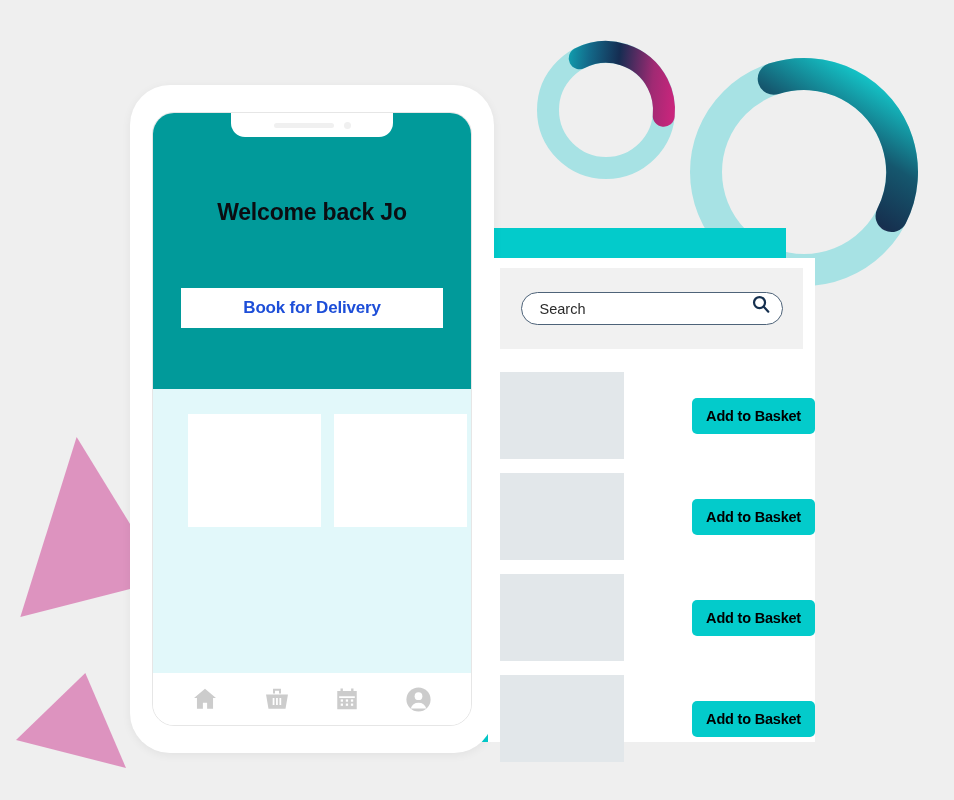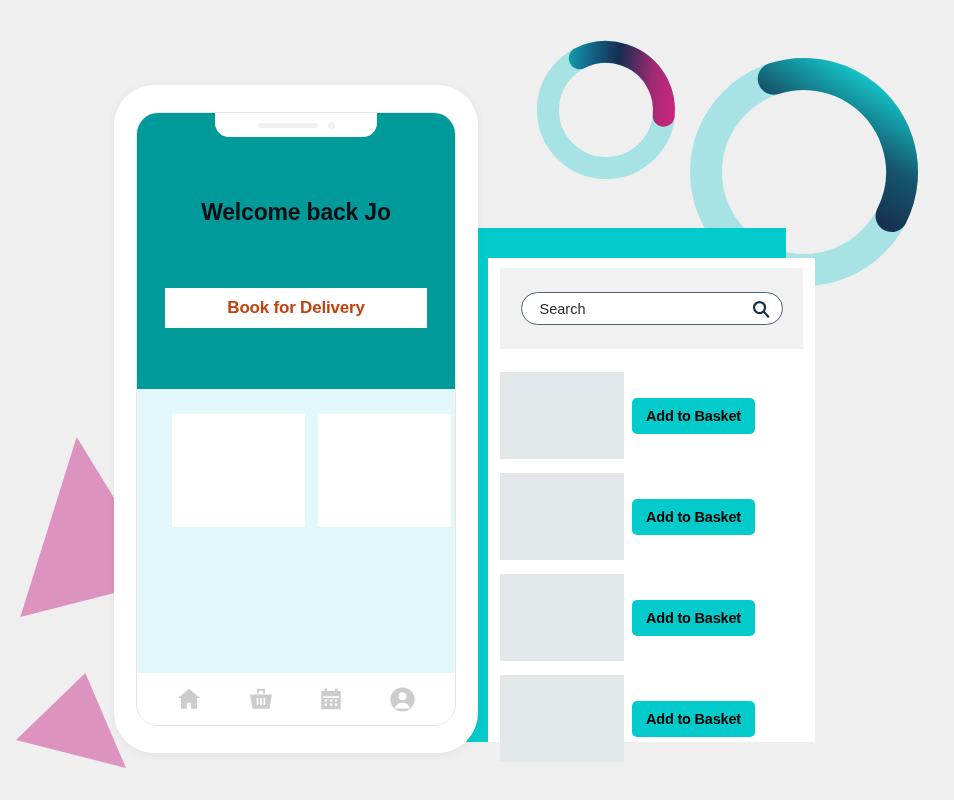--- a/index.html
+++ b/index.html
@@ -30,21 +30,21 @@
     background: #dd93bf;
     clip-path: polygon(63% 0%, 100% 95%, 0% 67%);
   }
 
   #ring-small { left: 531px; top: 35px; width: 150px; height: 150px; }
   #ring-large { left: 679px; top: 47px; width: 250px; height: 250px; }
 
   
   #phone {
     position: absolute;
-    left: 114px; top: 85px;
+    left: 130px; top: 85px;
     width: 364px; height: 668px;
     background: #ffffff;
     border-radius: 40px;
     box-shadow: 0 2px 10px rgba(0,0,0,0.06);
   }
   #phone-screen {
     position: absolute;
     left: 22px; top: 27px;
     width: 320px; height: 614px;
     border-radius: 22px;
@@ -78,21 +78,21 @@
     text-align: center;
     font-size: 23px;
     font-weight: 700;
     color: #0b0d12;
     letter-spacing: -0.2px;
   }
   .hero-btn {
     margin: 0 auto;
     width: 262px; height: 40px;
     background: #ffffff;
-    color: #c2410c;
+    color: #1d4ed8;
     font-size: 17px;
     font-weight: 700;
     display: flex; align-items: center; justify-content: center;
     letter-spacing: -0.2px;
   }
   #btn-delivery { margin-top: 62px; }
   #btn-collection { margin-top: 29px; }
 
   #app-body {
     position: relative;
@@ -145,21 +145,21 @@
     width: 303px; height: 81px;
     background: #f1f1f1;
     display: flex; align-items: center; justify-content: center;
   }
   #search-input-wrap {
     position: relative;
     width: 262px; height: 33px;
     background: #ffffff;
     border: 1.6px solid #4e6379;
     border-radius: 17px;
-    display: flex; align-items: center;
+    display: flex; 
     padding: 0 10px 0 18px;
   }
   #search-input {
     flex: 1;
     border: none; outline: none;
     background: transparent;
     font-family: "Liberation Sans", sans-serif;
     font-size: 14.5px;
     color: #2b2b2b;
   }
@@ -178,21 +178,21 @@
     align-items: center;
   }
   .product-thumb {
     width: 124px; height: 87px;
     background: #e2e7ea;
     flex: 0 0 auto;
   }
   .product-action {
     flex: 1;
     display: flex;
-    justify-content: flex-start;
+    justify-content: flex-end;
     padding-left: 8px;
   }
   .basket-btn {
     background: #03cbcb;
     color: #000000;
     border: none;
     border-radius: 5px;
     font-family: "Liberation Sans", sans-serif;
     font-size: 14.5px;
     font-weight: 700;

